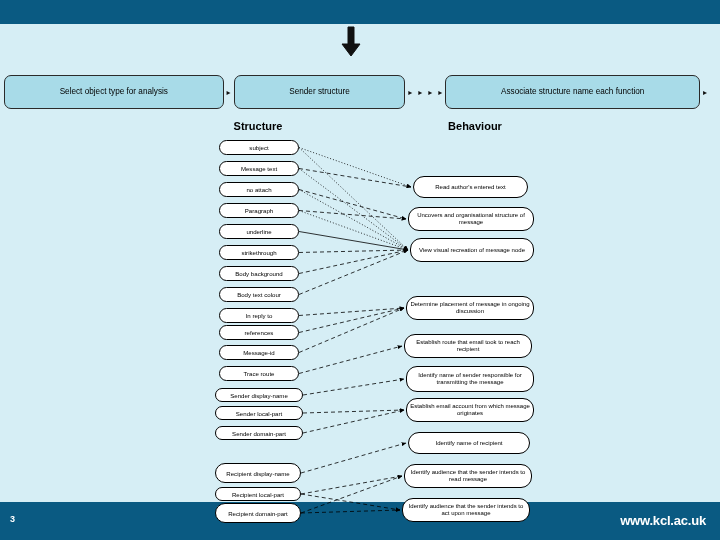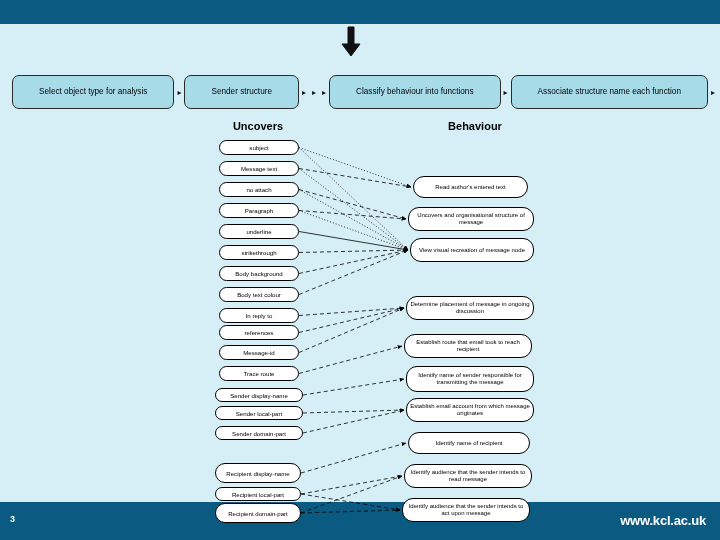--- a/index.html
+++ b/index.html
@@ -24,21 +24,21 @@
   #page-number {
     position:absolute; left:10px; top:12px;
     color:#ffffff; font-size:9px; font-weight:bold;
   }
   #down-arrow {
     position:absolute; left:337px; top:26px;
     width:28px; height:32px;
   }
   
   #process-row {
-    position:absolute; left:12px; top:74px;
+    position:absolute; left:4px; top:74px;
     width:706px; height:36px;
     display:flex; align-items:center; gap:0px;
   }
   .proc-box {
     background:#a8dbe8;
     border:1px solid #2a2a2a;
     border-radius:7px;
     font-size:8.2px; line-height:1.25;
     color:#000;
     text-align:center;
@@ -91,27 +91,26 @@
   </svg>
 </div>
 
 <div id="process-row">
   <div class="proc-box">Select object type for analysis</div>
   <div class="proc-arrow">▸</div>
   <div class="proc-box">Sender structure</div>
   <div class="proc-arrow">▸</div>
   <div class="proc-arrow">▸</div>
   <div class="proc-arrow">▸</div>
-  <div class="proc-box">Classify behaviour into functions</div>
   <div class="proc-arrow">▸</div>
   <div class="proc-box">Associate structure name each function</div>
   <div class="proc-arrow">▸</div>
 </div>
 
-<div class="col-header" id="hdr-structure">Uncovers</div>
+<div class="col-header" id="hdr-structure">Structure</div>
 <div class="col-header" id="hdr-behaviour">Behaviour</div>
 
 <svg id="svg-links">
   <defs>
     <marker id="arrowhead" markerWidth="6" markerHeight="5" refX="5.5" refY="2.5" orient="auto">
       <path d="M0,0 L6,2.5 L0,5 z" fill="#000"></path>
     </marker>
   </defs>
   <g id="link-group">
       <line x1="299" y1="147.5" x2="411" y2="187" stroke="#000" stroke-width="0.8" stroke-dasharray="1,2" marker-end="url(#arrowhead)"></line>

